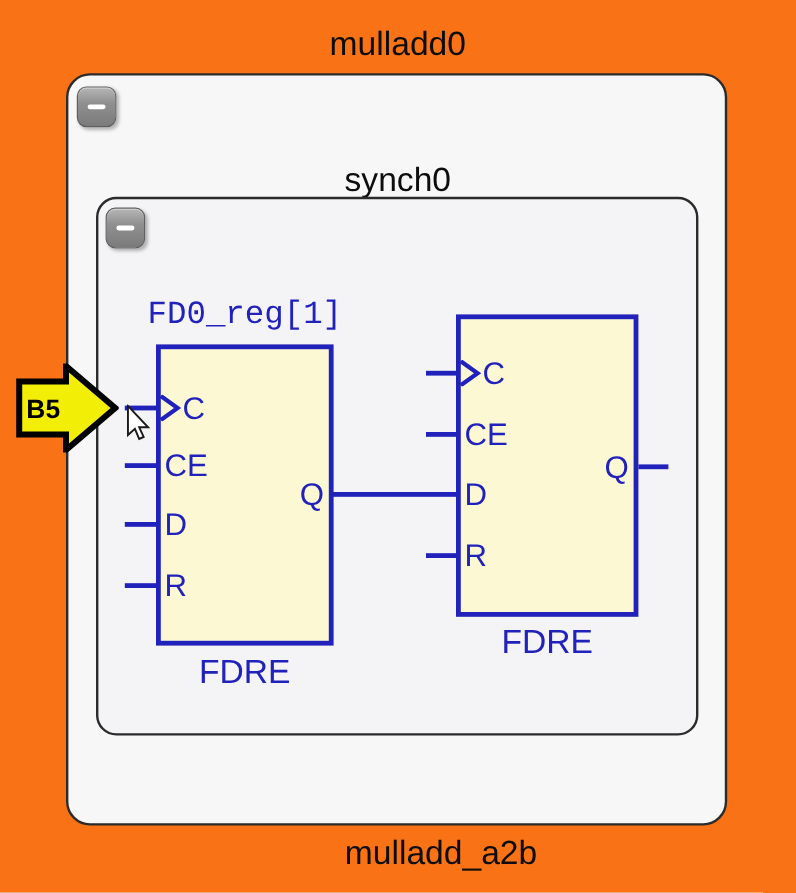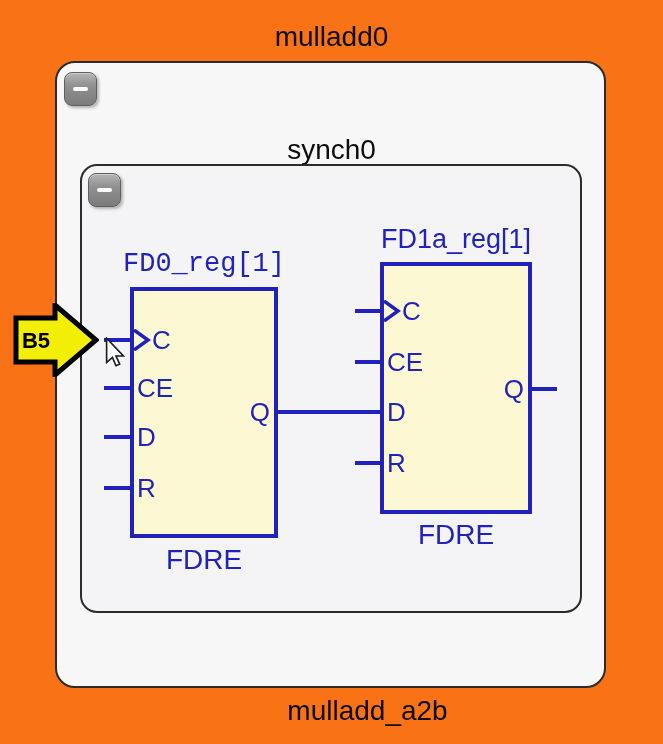--- a/index.html
+++ b/index.html
@@ -71,21 +71,20 @@
   </svg>
 
   <div class="pin-label blue-text" style="left:152px;top:340px;">C</div>
   <div class="pin-label blue-text" style="left:137px;top:388px;">CE</div>
   <div class="pin-label blue-text" style="left:137px;top:437px;">D</div>
   <div class="pin-label blue-text" style="left:137px;top:488px;">R</div>
   <div class="pin-label out blue-text" style="left:270px;top:412px;">Q</div>
 
   <div class="wire" style="left:276px;top:410px;width:106px;"></div>
 
-  <div class="cell-name blue-text" style="left:456px;top:239px;">FD1a_reg[1]</div>
   <div class="cell-box" style="left:380px;top:262px;width:152px;height:252px;"></div>
   <div class="cell-type blue-text" style="left:456px;top:535px;">FDRE</div>
 
   <div class="stub" style="left:355px;top:309px;width:26px;"></div>
   <div class="stub" style="left:355px;top:360px;width:26px;"></div>
   <div class="stub" style="left:355px;top:461px;width:26px;"></div>
 
   <div class="stub" style="left:532px;top:387px;width:25px;"></div>
 
   <svg style="left:383px;top:300px;" width="18" height="22" viewBox="0 0 18 22">

